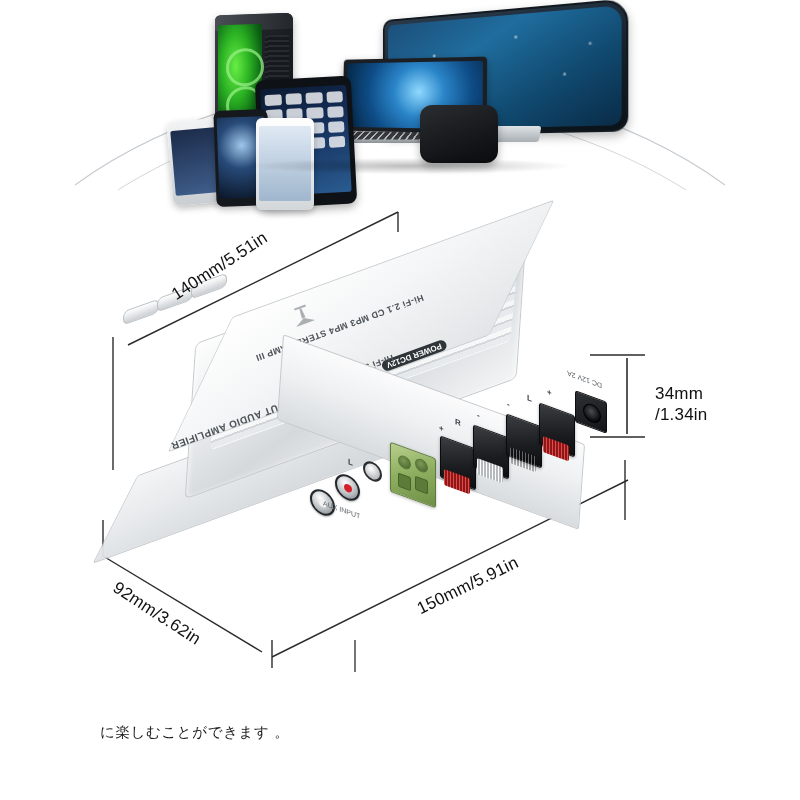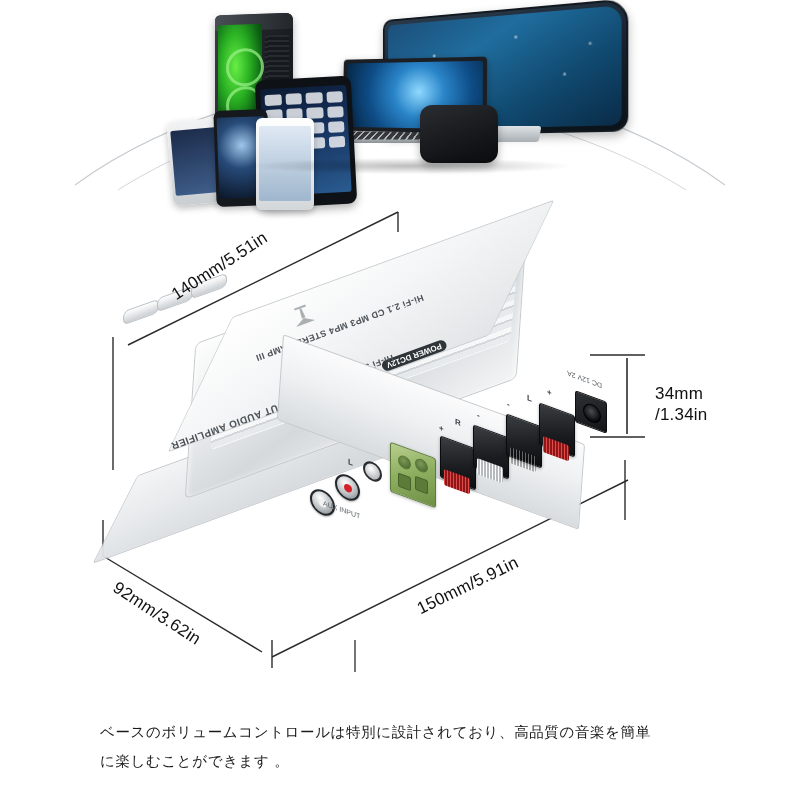--- a/index.html
+++ b/index.html
@@ -461,17 +461,16 @@
 
   <div class="dim-label dim-140">140mm/5.51in</div>
   <div class="dim-label dim-92">92mm/3.62in</div>
   <div class="dim-label dim-150">150mm/5.91in</div>
   <div class="dim-label dim-34">
     <div>34mm</div>
     <div>/1.34in</div>
   </div>
 
   <div class="caption-body">
-    <div>ベースのボリュームコントロールは特別に設計されており、高品質の音楽を簡単</div>
     <div>に楽しむことができます 。</div>
   </div>
 
 </div>
 
 </body></html>

